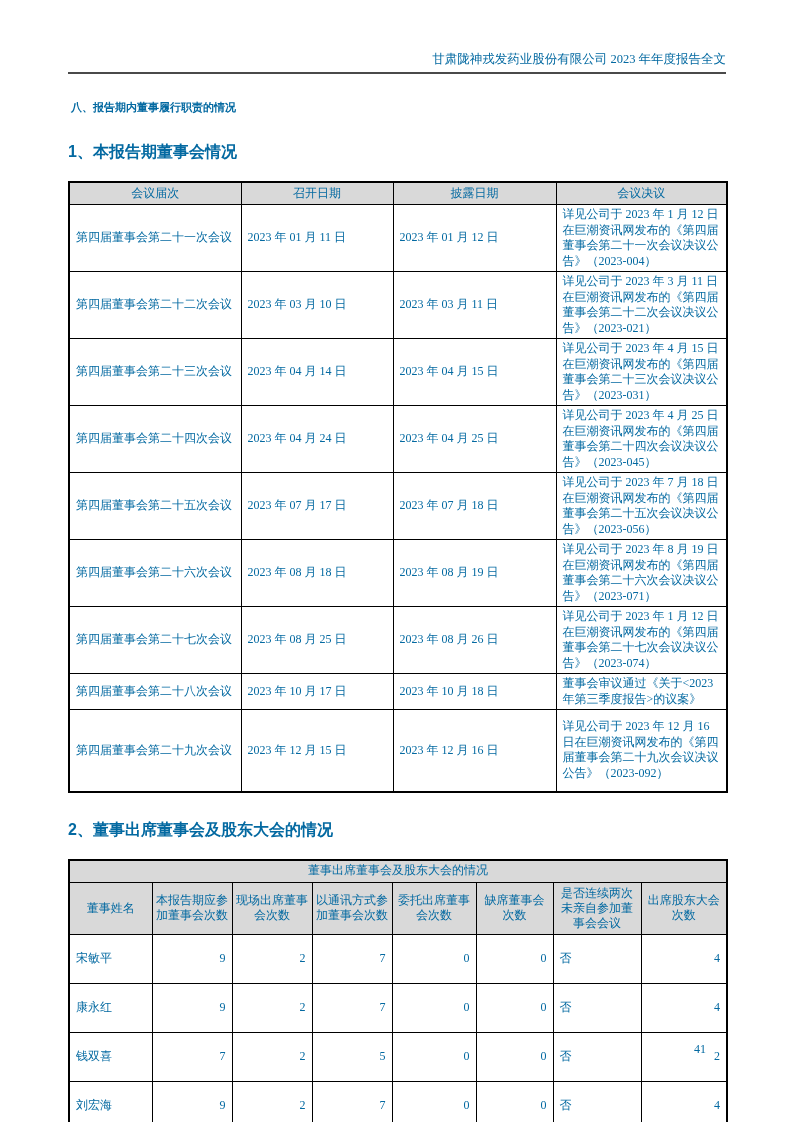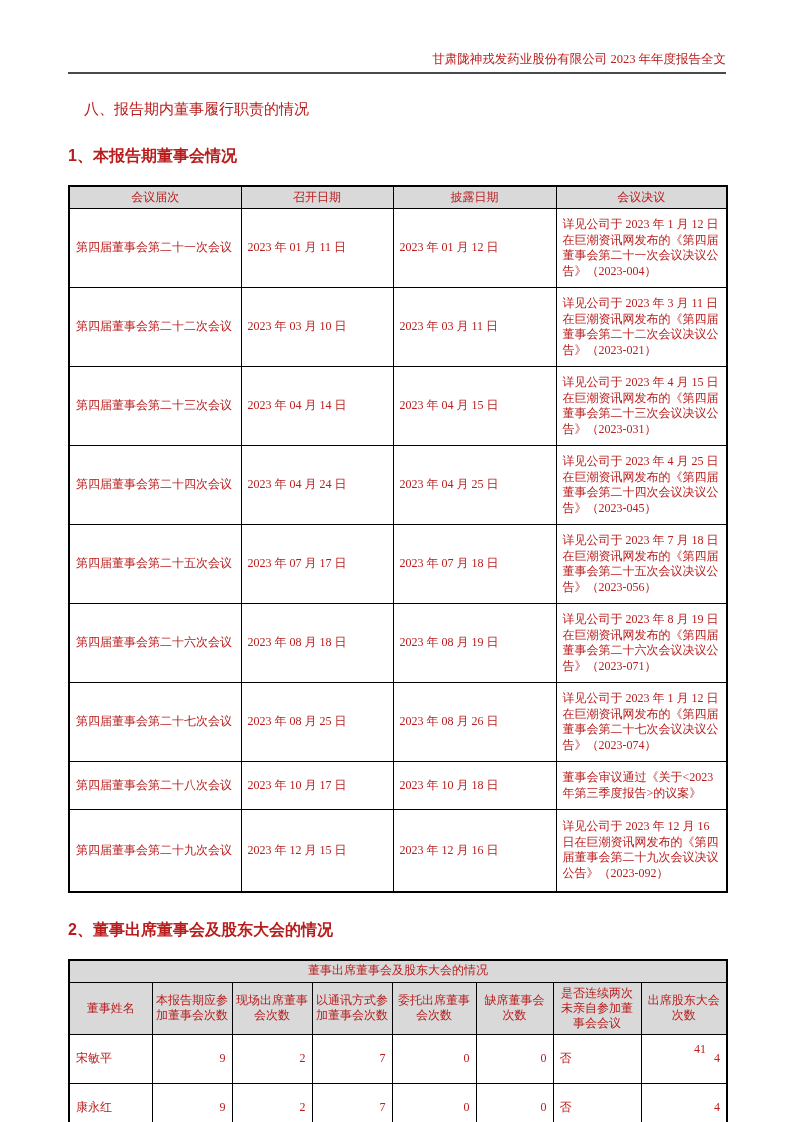--- a/index.html
+++ b/index.html
@@ -4,38 +4,38 @@
 <style>
   html,body{margin:0;padding:0;background:#e8e8e8;}
   .page{
     position:relative;
     width:793px;height:1122px;
     margin:0 auto;
     background:#ffffff;
     box-sizing:border-box;
     padding:52px 67px 0 68px;
     font-family:"Liberation Serif","DejaVu Serif",serif;
-    color:#b91c1c;
+    color:#0369a1;
     overflow:hidden;
   }
   .rh-text{
     text-align:right;
     font-size:12.5px;
     line-height:14px;
   }
   .rh-rule{
     height:2px;
     background:#4a4a4a;
     margin-top:6px;
   }
   h1.sec{
     font-family:"Liberation Sans","DejaVu Sans",sans-serif;
-    font-size:15px;
-    font-weight:normal;
-    margin:26px 0 0 16px;
+    font-size:11px;
+    font-weight:bold;
+    margin:26px 0 0 3px;
   }
   h2.sub{
     font-family:"Liberation Sans","DejaVu Sans",sans-serif;
     font-size:16px;
     font-weight:bold;
     margin:27px 0 0 0;
   }
   table.doc{
     border-collapse:collapse;
     table-layout:fixed;
@@ -52,21 +52,21 @@
     word-break:break-all;
     overflow:hidden;
   }
   
   .t1 thead th{
     background:#d9d9d9;
     text-align:center;
     height:19px;
     padding:1px 4px;
   }
-  .t1 td{padding:8px 6px;text-align:left;}
+  .t1 td{padding:2px 6px;text-align:left;}
   .t1 tr.row-std{height:64px;}
   .t1 tr.row-short{height:30px;}
   .t1 tr.row-tall{height:82px;}
   
   .t2 th.t2-title{
     background:#d9d9d9;
     text-align:center;
     height:19px;
     padding:1px 4px;
   }

